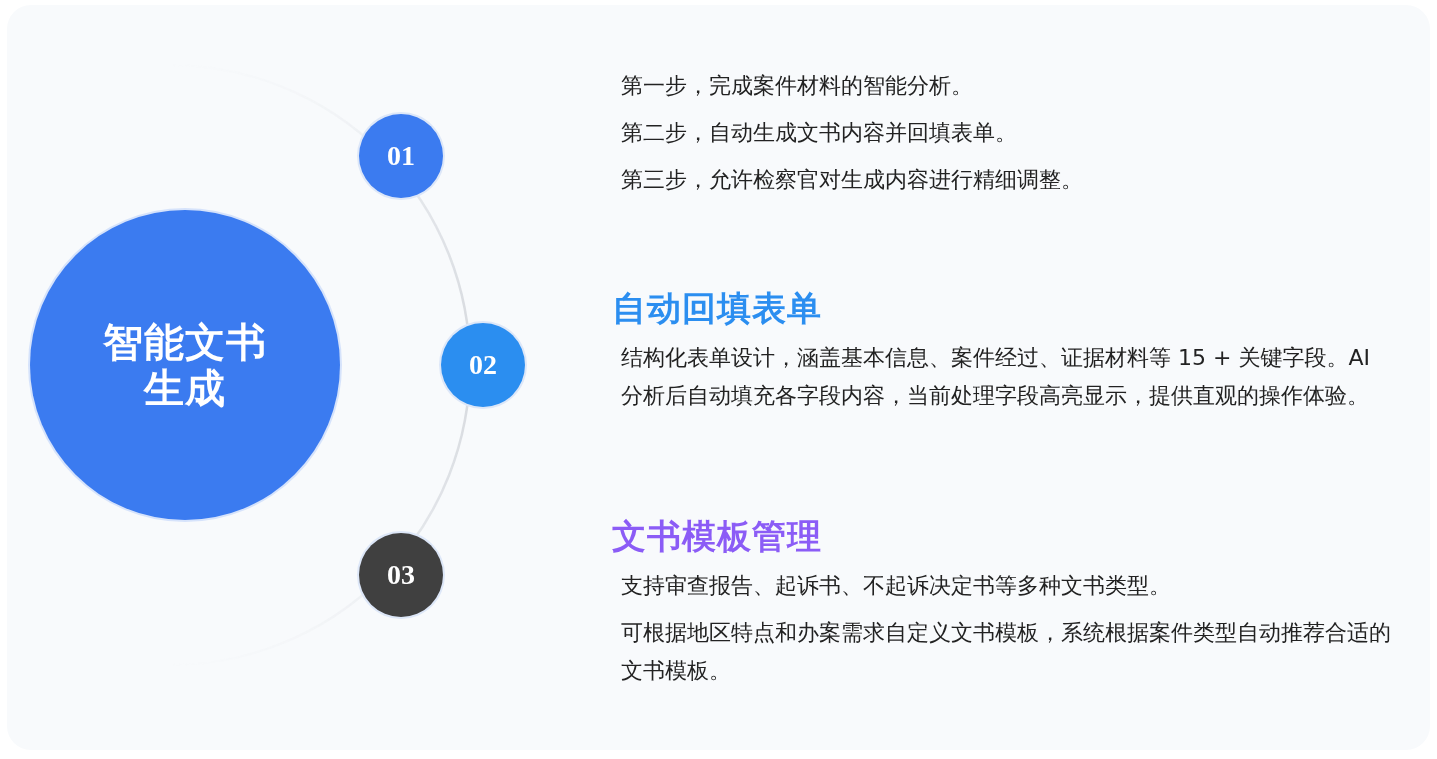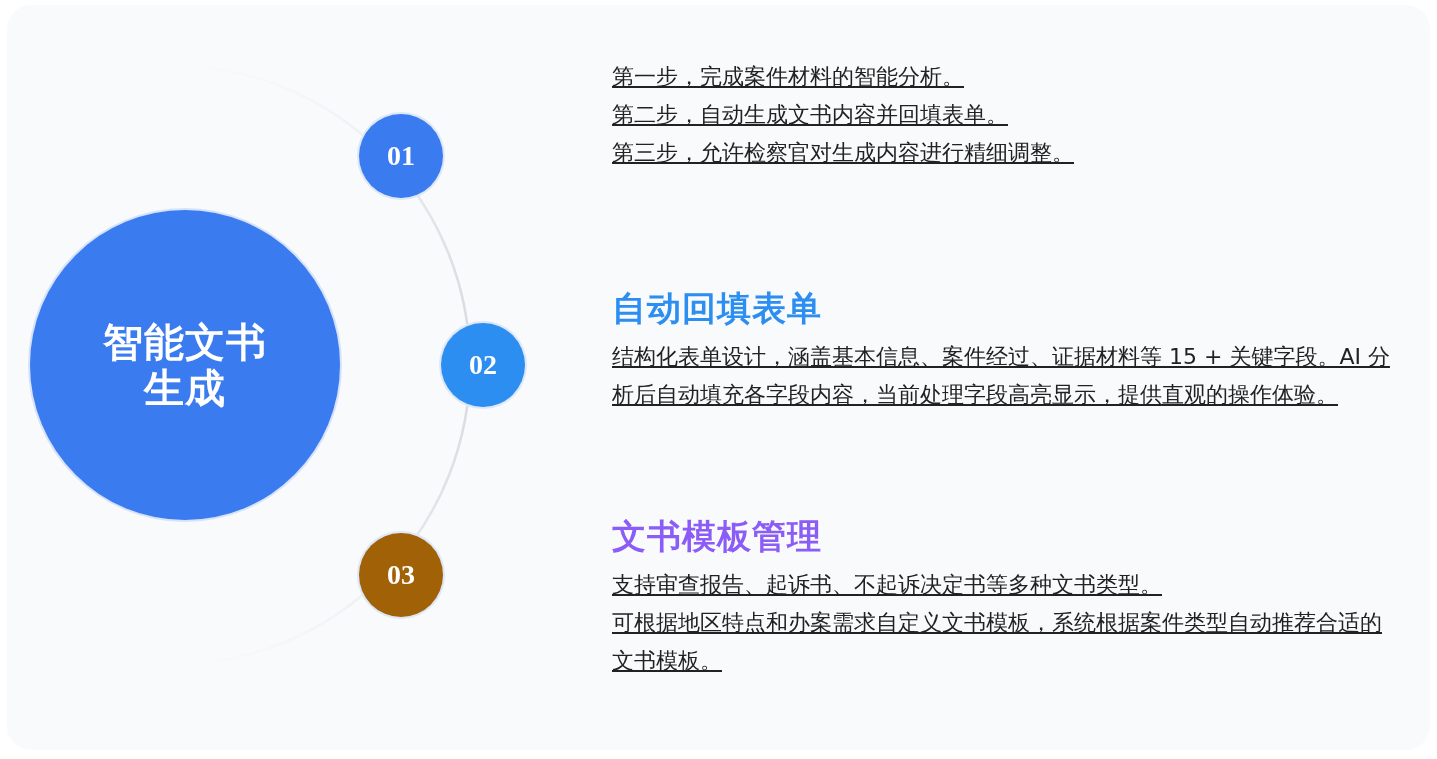--- a/index.html
+++ b/index.html
@@ -59,42 +59,41 @@
       align-items: center;
       justify-content: center;
       color: #ffffff;
       font-weight: bold;
       font-size: 28px;
       box-shadow: 0 0 0 2px #dde7f8;
       font-family: Liberation Serif, serif;
     }
     .step-1 { left: 359px; top: 114px; background: #3b7bf0; }
     .step-2 { left: 441px; top: 323px; background: #2b8ef0; }
-    .step-3 { left: 359px; top: 533px; background: #a16207; }
+    .step-3 { left: 359px; top: 533px; background: #404040; }
 
     .section {
       position: absolute;
       left: 612px;
       width: 800px;
     }
     .section-title {
       font-size: 34px;
       font-weight: bold;
       line-height: 44px;
       margin: 0 0 8px 0;
       letter-spacing: 1px;
     }
     .section-body {
       color: #222222;
       font-size: 22px;
       line-height: 38px;
     }
     .section-body p {
-      margin: 0;
-      text-decoration: underline;
+      margin: 9px;
     }
     .sec-1 { top: 58px; }
     .sec-2 { top: 286px; }
     .sec-3 { top: 514px; }
   </style>
 </head>
 <body>
 
 <div class="card"></div>
 

